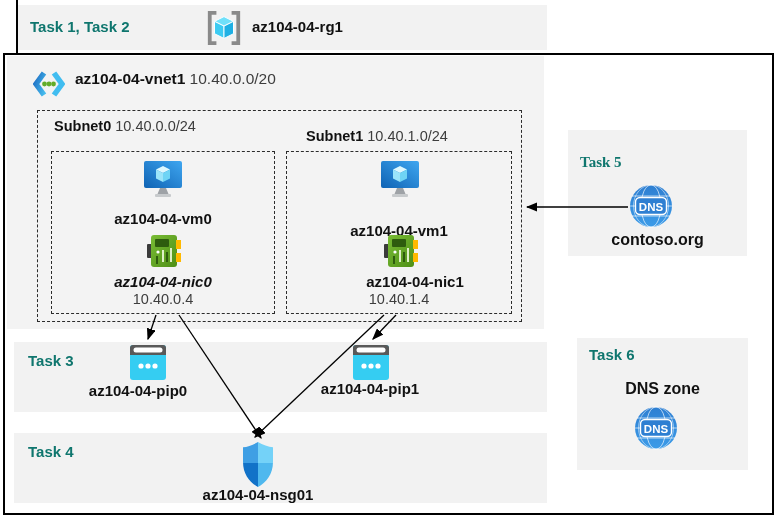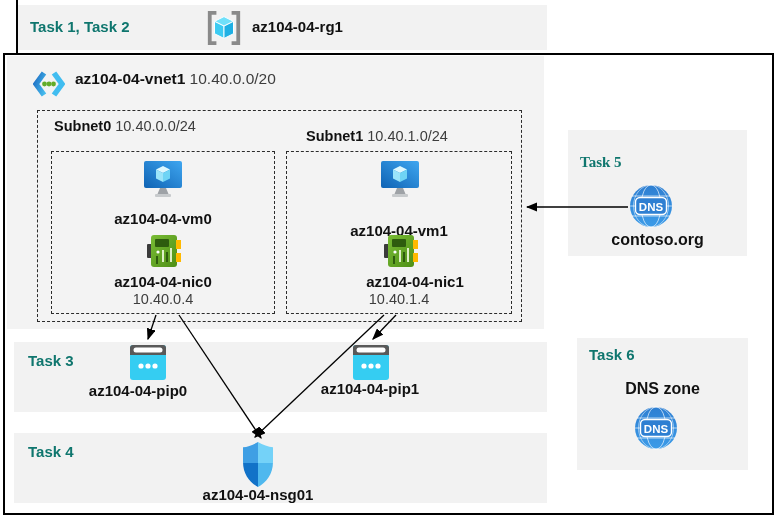--- a/index.html
+++ b/index.html
@@ -105,21 +105,21 @@
           <rect x="5" y="2" width="26" height="32" rx="3" fill="url(#gBoard)"></rect>
           <rect x="9" y="6" width="14" height="8" rx="1" fill="#2E5C0E"></rect>
           <circle cx="12" cy="19" r="1.6" fill="#fff"></circle>
           <rect x="16" y="17" width="2" height="12" fill="#DFF0C8"></rect>
           <rect x="20" y="19" width="2" height="10" fill="#2E5C0E"></rect>
           <rect x="10" y="23" width="2" height="8" fill="#2E5C0E"></rect>
           <rect x="24" y="15" width="2" height="14" fill="#DFF0C8"></rect>
           <rect x="30" y="7" width="5" height="9" fill="#FFB900"></rect>
           <rect x="30" y="20" width="5" height="9" fill="#FFB900"></rect>
         </svg>
-        <div class="center-text bold-label" style="left:0;top:121px;width:100%;">az104-04-nic0</div>
+        <div class="center-text bold-label" style="left:0;top:121px;width:100%;font-style:italic;">az104-04-nic0</div>
         <div class="center-text reg" style="left:0;top:139px;width:100%;font-size:14.5px;">10.40.0.4</div>
       </div>
 
       <div class="dashed" style="left:248px;top:40px;width:226px;height:163px;">
         <svg class="abs icon" style="left:93px;top:7px;" width="40" height="40" viewBox="0 0 40 40">
           <rect x="1" y="2" width="38" height="27" rx="2" fill="url(#gScreen)"></rect>
           <polygon points="20,7 27,10.5 20,14 13,10.5" fill="#DDF8FF"></polygon>
           <polygon points="13,10.5 20,14 20,23 13,19.5" fill="#9BE4FA"></polygon>
           <polygon points="27,10.5 20,14 20,23 27,19.5" fill="#6FD4F5"></polygon>
           <polygon points="17,29 23,29 25.5,35 14.5,35" fill="#9EA2A6"></polygon>

